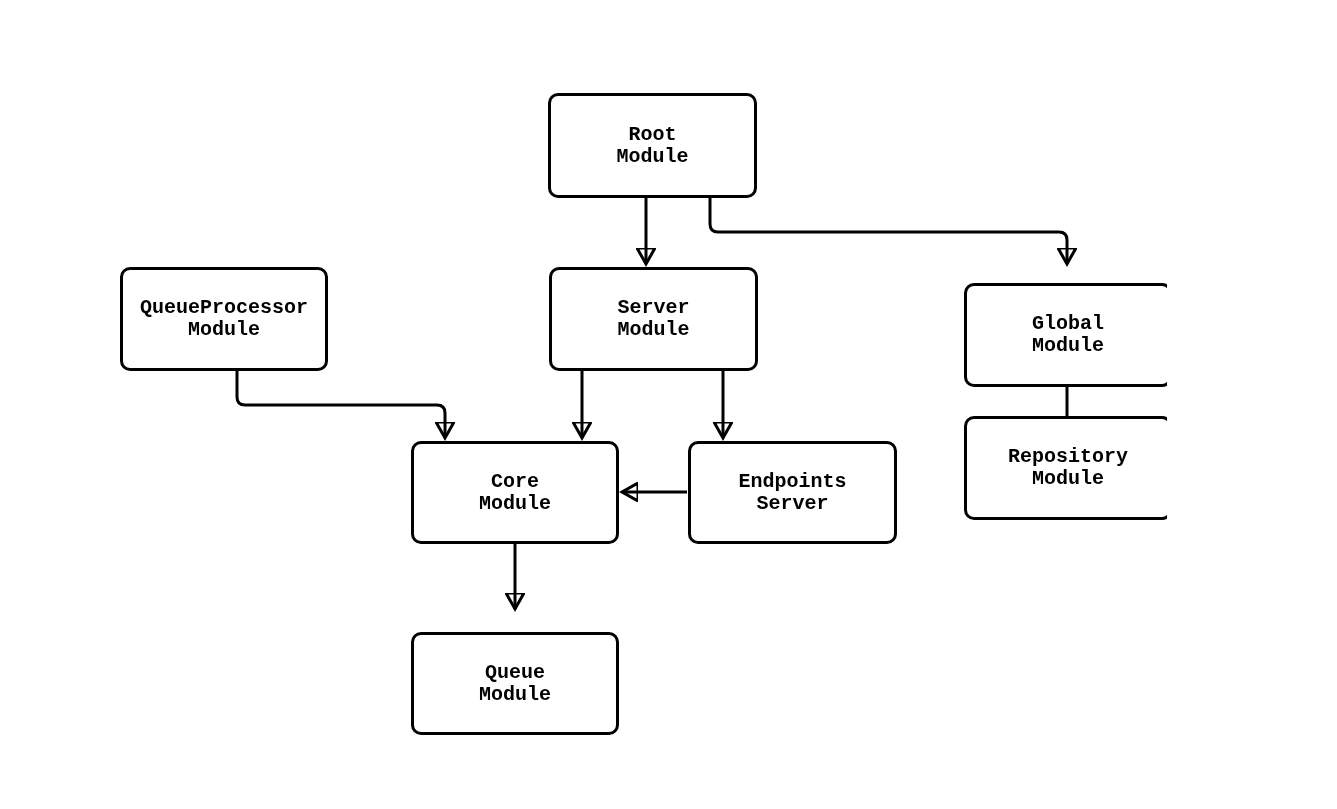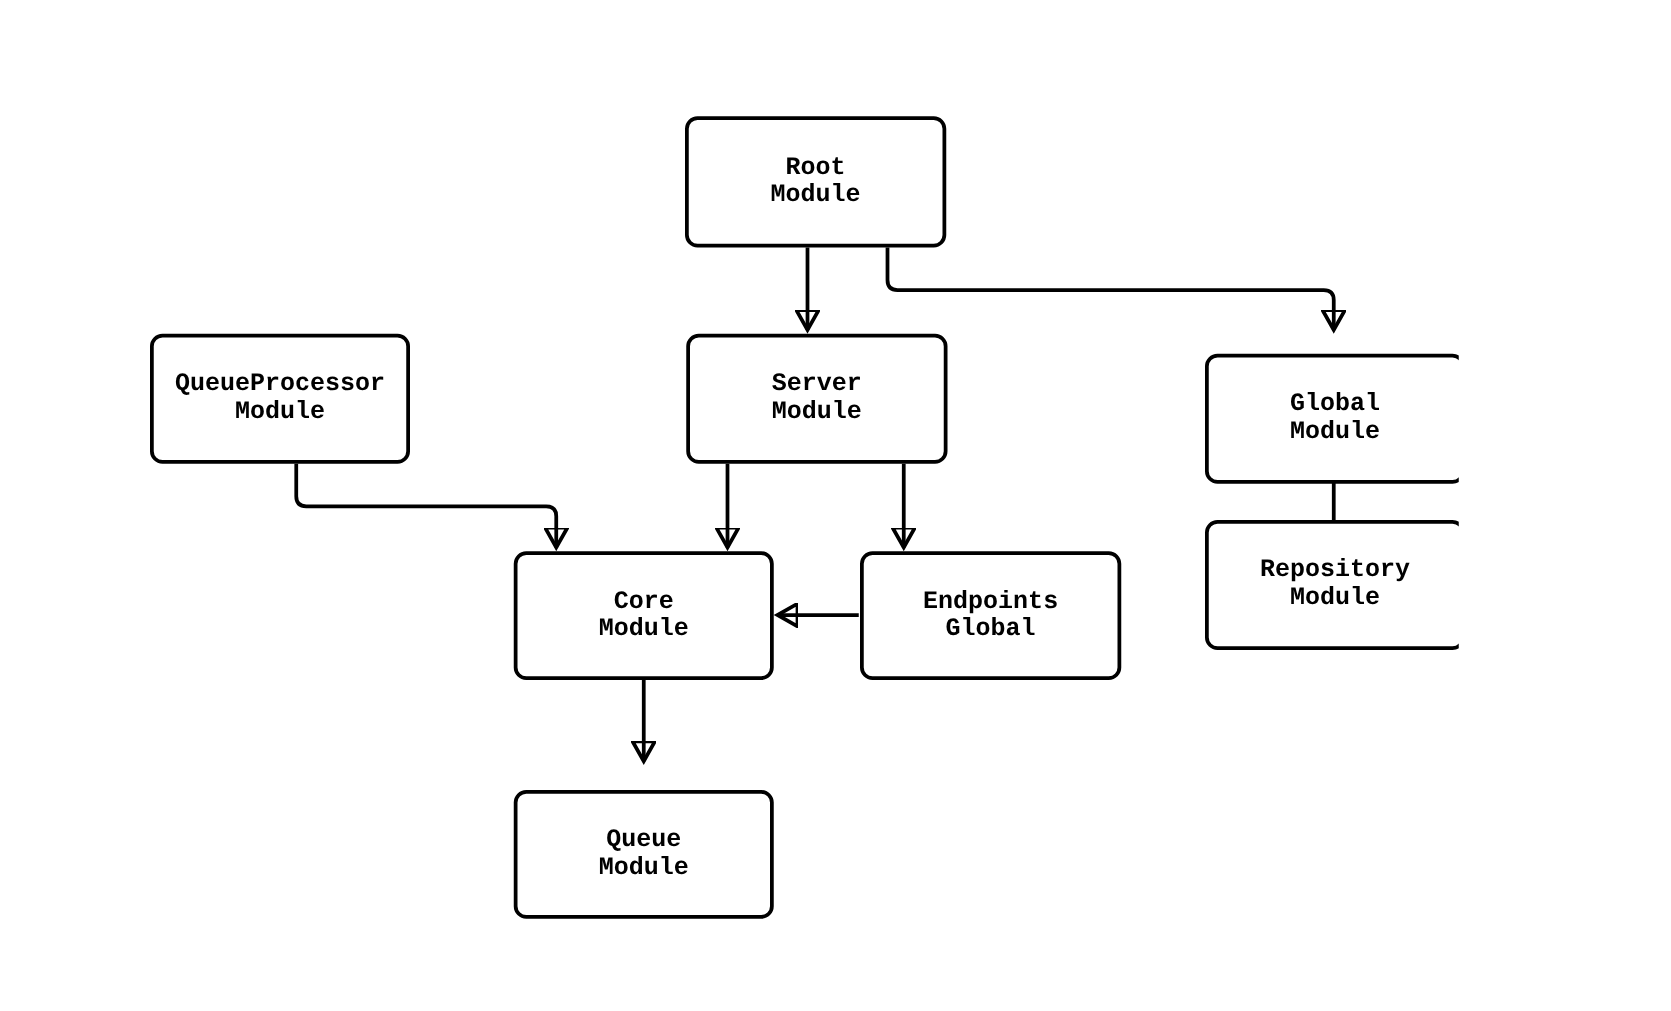--- a/index.html
+++ b/index.html
@@ -88,21 +88,21 @@
 Module</span>
   </div>
 
   <div class="node" style="left:411px; top:441px; width:208px; height:103px">
     <span class="label">Core
 Module</span>
   </div>
 
   <div class="node" style="left:688px; top:441px; width:209px; height:103px">
     <span class="label">Endpoints
-Global</span>
+Server</span>
   </div>
 
   <div class="node" style="left:964px; top:416px; width:208px; height:104px">
     <span class="label">Repository
 Module</span>
   </div>
 
   <div class="node" style="left:411px; top:632px; width:208px; height:103px">
     <span class="label">Queue
 Module</span>

